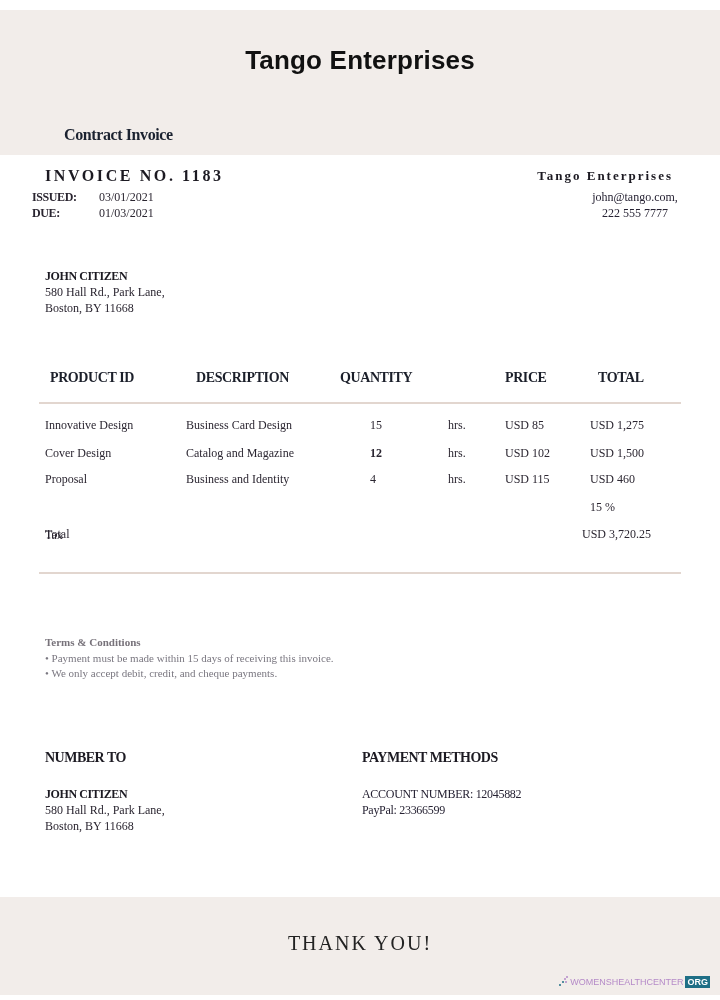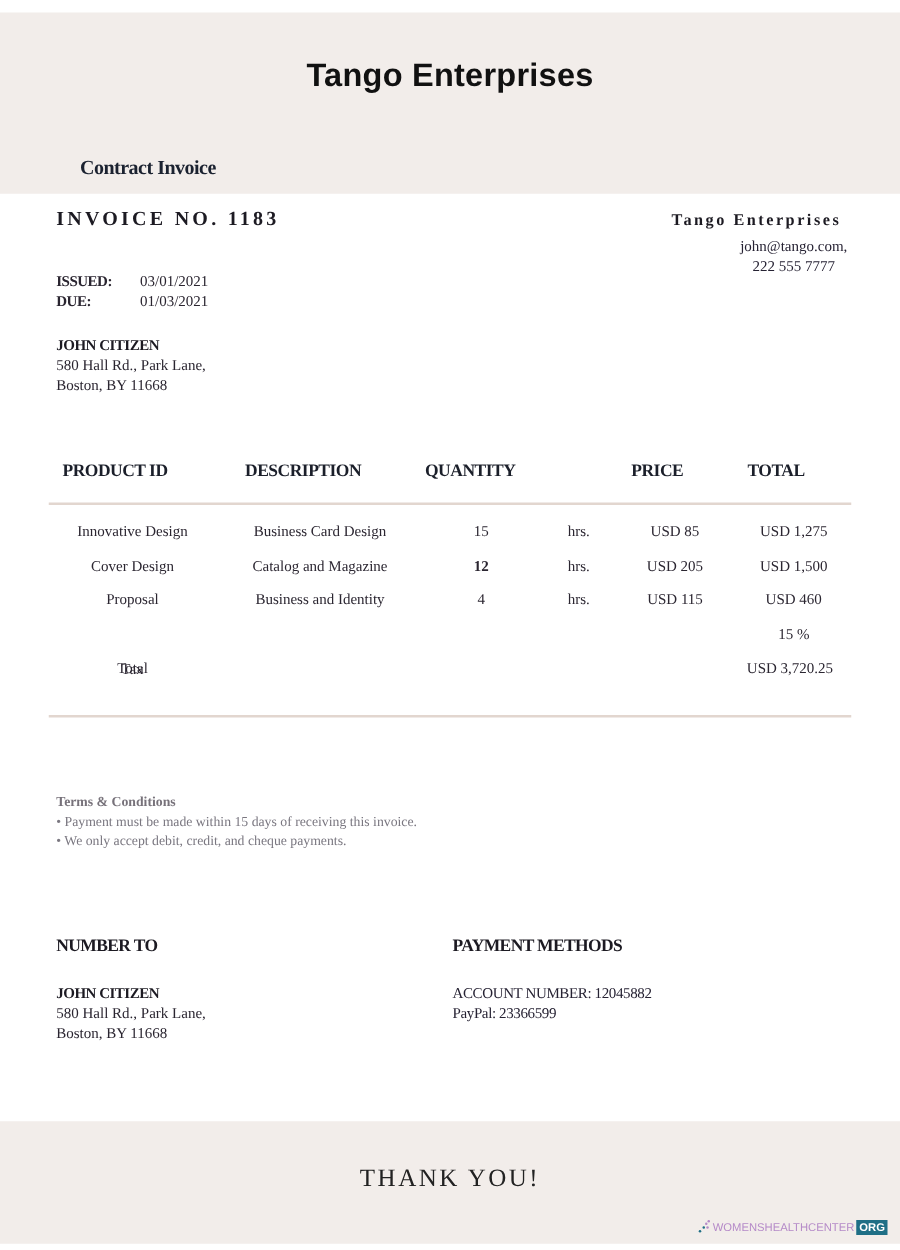--- a/index.html
+++ b/index.html
@@ -8,29 +8,29 @@
   .abs { position: absolute; }
   .band { position: absolute; left: 0; width: 720px; background: #f2edea; }
   .hdr-band { top: 10px; height: 145px; }
   .ftr-band { top: 897px; height: 98px; }
   .brand { position: absolute; top: 45px; left: 0; width: 720px; text-align: center;
            font-family: "Liberation Sans", "DejaVu Sans", sans-serif; font-weight: bold;
            font-size: 26px; color: #111; letter-spacing: 0.2px; }
   .subtitle { position: absolute; top: 126px; left: 49px; font-size: 16px; font-weight: bold;
               color: #1b2230; letter-spacing: -0.4px; margin-left: 15px; }
   .inv-no { top: 167px; left: 45px; font-size: 16px; font-weight: bold; letter-spacing: 2.6px; color: #1c1a22; }
-  .meta-row { left: 45px; font-size: 12px; color: #2a2530; margin-top: 28px; }
+  .meta-row { left: 32px; font-size: 12px; color: #2a2530; }
   .meta-label { display: inline-block; width: 67px; font-weight: bold; letter-spacing: -0.4px; }
   .co-name { top: 168px; right: 47px; font-size: 13px; font-weight: bold; letter-spacing: 2px; text-align: right; color: #1c1a22; }
   .co-line { font-size: 12px; text-align: center; color: #262233; }
   .addr { left: 45px; font-size: 12px; line-height: 16px; color: #2a2530; }
   .addr .nm { font-weight: bold; letter-spacing: -0.4px; color: #1c1a22; }
   .th { top: 370px; font-size: 14px; font-weight: bold; letter-spacing: -0.4px; color: #1b1f2a; text-align: left; }
   .rule { position: absolute; left: 39px; width: 642px; height: 2px; background: #e2d6cf; }
-  .cell { position: absolute; font-size: 12px; color: #2b2631; text-align: center; }
+  .cell { position: absolute; font-size: 12px; color: #2b2631; }
   .terms { left: 45px; top: 635px; font-size: 11px; line-height: 15.5px; color: #7a7780; }
   .terms .tt { font-weight: bold; color: #77727a; }
   .sec-h { font-size: 14px; font-weight: bold; letter-spacing: -0.5px; color: #1c1a22; }
   .pay { font-size: 12px; line-height: 16px; color: #262233; letter-spacing: -0.3px; }
   .thanks { top: 932px; left: 0; width: 720px; text-align: center; font-size: 20px; letter-spacing: 2px; color: #222; }
   .wm { right: 10px; top: 975px; height: 14px; display: flex; align-items: center; gap: 2px;
         font-family: "Liberation Sans", "DejaVu Sans", sans-serif; font-size: 9px; color: #b58ac8; }
   .wm .org { background: #1f6f86; color: #fff; font-weight: bold; padding: 0 2px; font-size: 9px; line-height: 12px; }
   .dots { position: relative; width: 10px; height: 12px; }
   .dots i { position: absolute; width: 2px; height: 2px; border-radius: 1px; }
@@ -74,21 +74,21 @@
   <div class="cell" style="top:418px; left:448px; width:30px;">hrs.</div>
   <div class="cell" style="top:418px; left:505px; width:70px;">USD 85</div>
   <div class="cell" style="top:418px; left:590px; width:90px;">USD 1,275</div>
 </div>
 
 <div>
   <div class="cell" style="top:446px; left:45px; width:122px;">Cover Design</div>
   <div class="cell" style="top:446px; left:186px; width:140px;">Catalog and Magazine</div>
   <div class="cell" style="top:446px; left:370px; width:30px;font-weight:bold;">12</div>
   <div class="cell" style="top:446px; left:448px; width:30px;">hrs.</div>
-  <div class="cell" style="top:446px; left:505px; width:70px;">USD 205</div>
+  <div class="cell" style="top:446px; left:505px; width:70px;">USD 102</div>
   <div class="cell" style="top:446px; left:590px; width:90px;">USD 1,500</div>
 </div>
 
 <div>
   <div class="cell" style="top:472px; left:45px; width:122px;">Proposal</div>
   <div class="cell" style="top:472px; left:186px; width:140px;">Business and Identity</div>
   <div class="cell" style="top:472px; left:370px; width:30px;">4</div>
   <div class="cell" style="top:472px; left:448px; width:30px;">hrs.</div>
   <div class="cell" style="top:472px; left:505px; width:70px;">USD 115</div>
   <div class="cell" style="top:472px; left:590px; width:90px;">USD 460</div>

